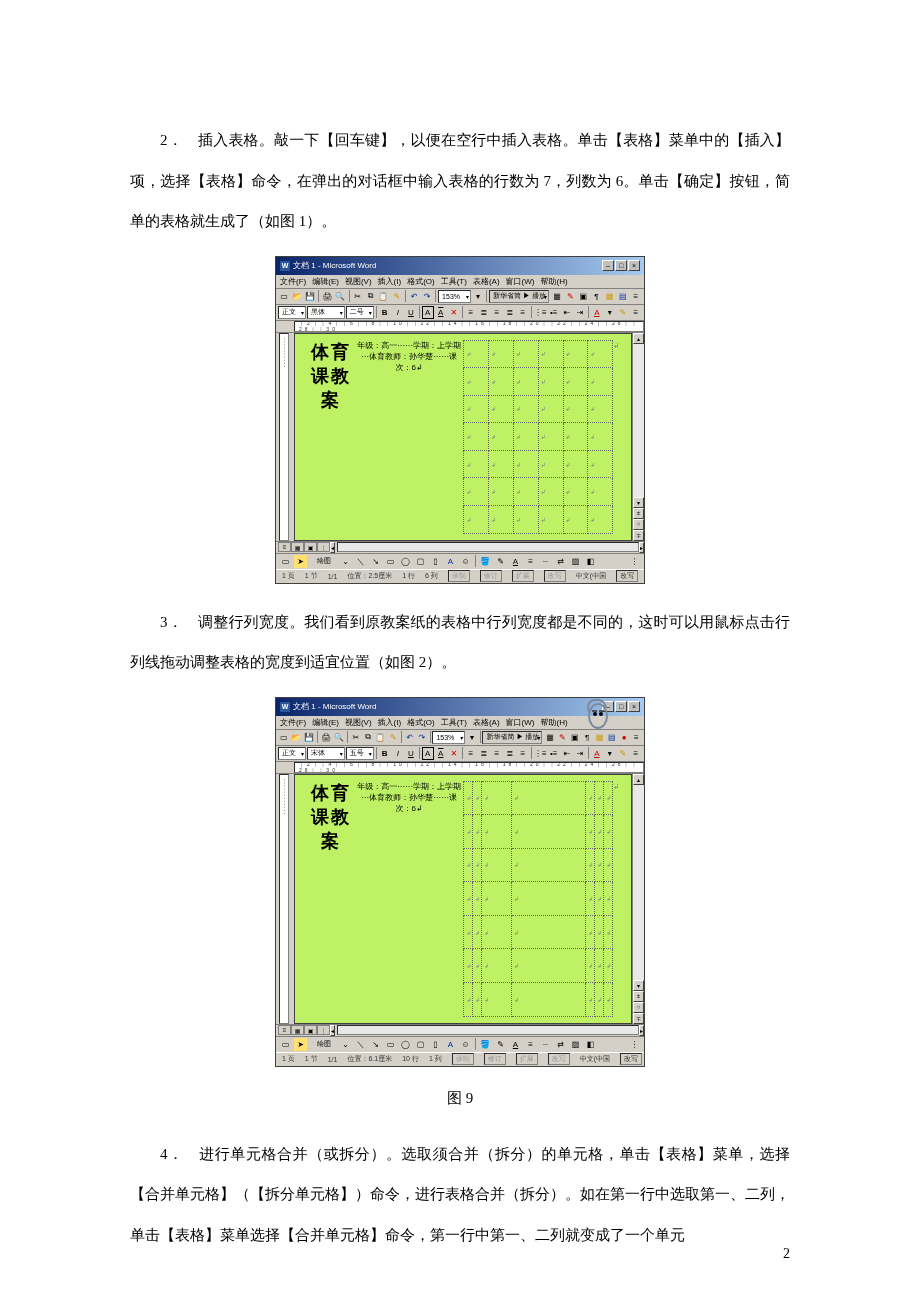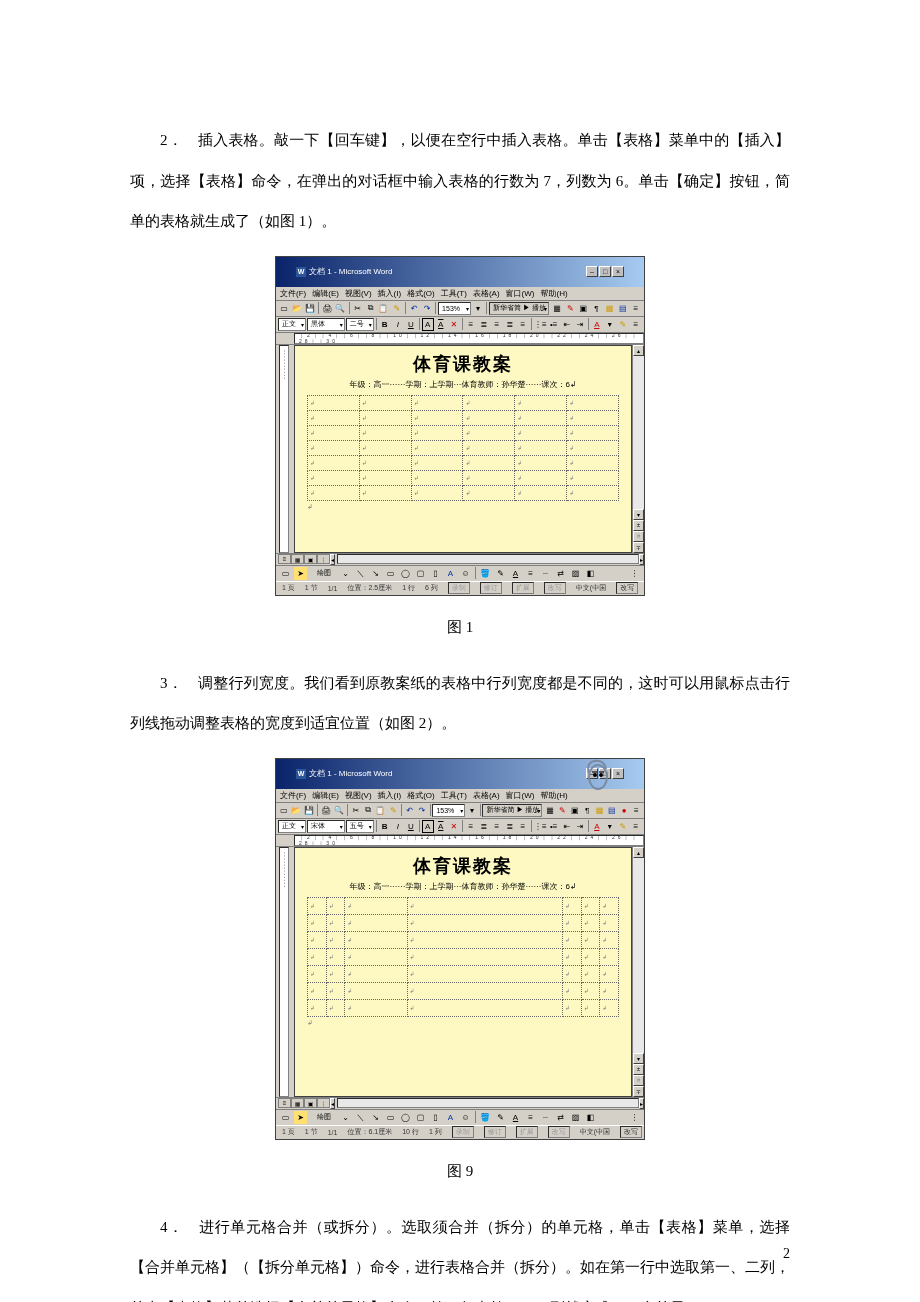--- a/index.html
+++ b/index.html
@@ -28,26 +28,26 @@
     .word-window {
       width: 370px;
       margin: 0 auto;
       background: #c0c0c0;
       border: 1px solid #404040;
       font-family: "SimSun", sans-serif;
       font-size: 8px;
       position: relative;
     }
     .titlebar {
-      height: 30px;
+      height: 18px;
       background: linear-gradient(90deg, #0a246a 0%, #a6caf0 100%);
       display: flex;
       align-items: center;
       justify-content: space-between;
-      padding: 0 20px;
+      padding: 0 4px;
       color: #fff;
       font-size: 8px;
     }
     .titlebar-left { display: flex; align-items: center; gap: 3px; }
     .word-icon {
       width: 10px; height: 10px;
       background: #2b579a;
       display: inline-flex;
       align-items: center; justify-content: center;
       font-size: 7px; font-weight: bold;
@@ -150,24 +150,24 @@
       border: 1px inset #808080;
       font-size: 5px;
       writing-mode: vertical-rl;
       display: flex;
       justify-content: flex-start;
       padding-top: 4px;
       color: #333;
     }
     .paper {
       flex: 1;
-      background: #fef9c3;
+      background: #bef264;
       border: 1px solid #404040;
       display: flex;
-      flex-direction: column;
+      flex-direction: row;
       padding: 6px 12px 6px 12px;
       position: relative;
       overflow: hidden;
     }
     .scroll-v {
       width: 12px;
       background: #d4d0c8;
       border-left: 1px solid #808080;
       display: flex;
       flex-direction: column;
@@ -522,21 +522,20 @@
         <span class="status-pane" style="color:#999">录制</span>
         <span class="status-pane" style="color:#999">修订</span>
         <span class="status-pane" style="color:#999">扩展</span>
         <span class="status-pane" style="color:#999">改写</span>
         <span>中文(中国</span>
         <span class="status-pane">改写</span>
       </div>
     </div>
   </div>
 
-  <div class="fig-caption">图 1</div>
 
   <p class="body-para indent">3．　调整行列宽度。我们看到原教案纸的表格中行列宽度都是不同的，这时可以用鼠标点击行列线拖动调整表格的宽度到适宜位置（如图 2）。</p>
 
   <div class="figure-block">
     <div class="word-window" style="position:relative;">
 
       <svg class="assistant-clip" viewBox="0 0 32 36">
         <ellipse cx="16" cy="22" rx="9" ry="12" fill="none" stroke="#7a8aa0" stroke-width="2"></ellipse>
         <path d="M7 18 Q4 8 12 6 Q22 4 24 14" fill="none" stroke="#7a8aa0" stroke-width="2"></path>
         <circle cx="13" cy="20" r="2" fill="#000"></circle>

